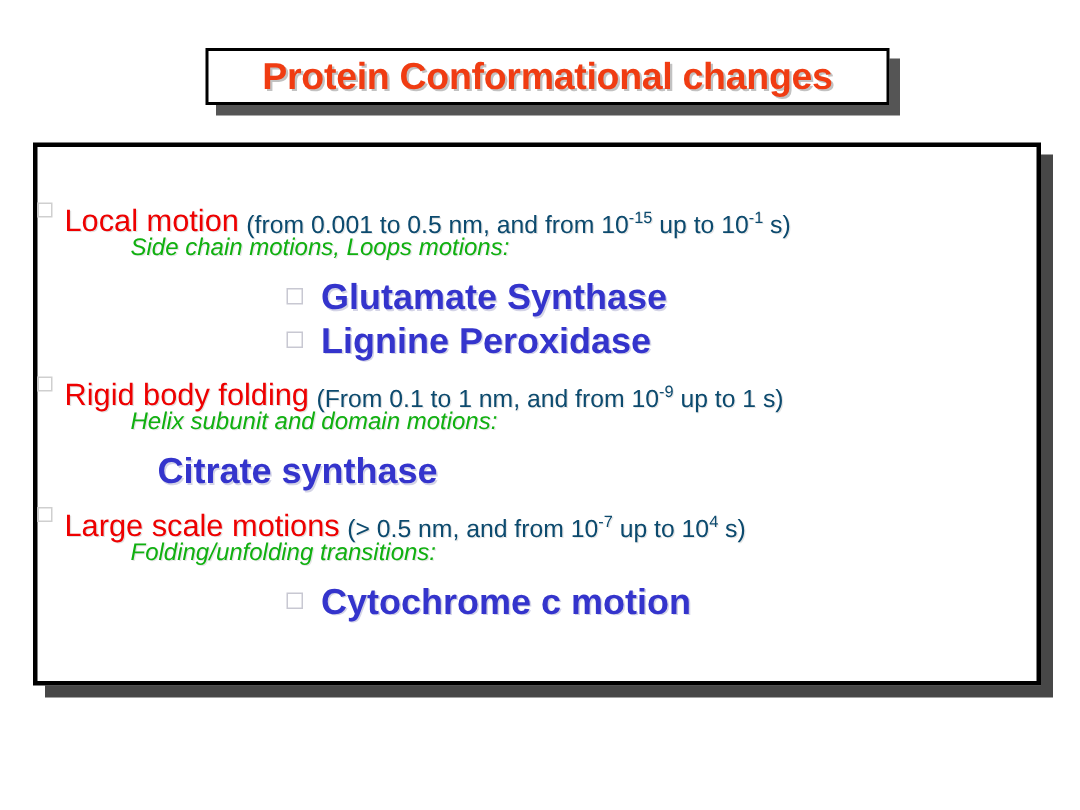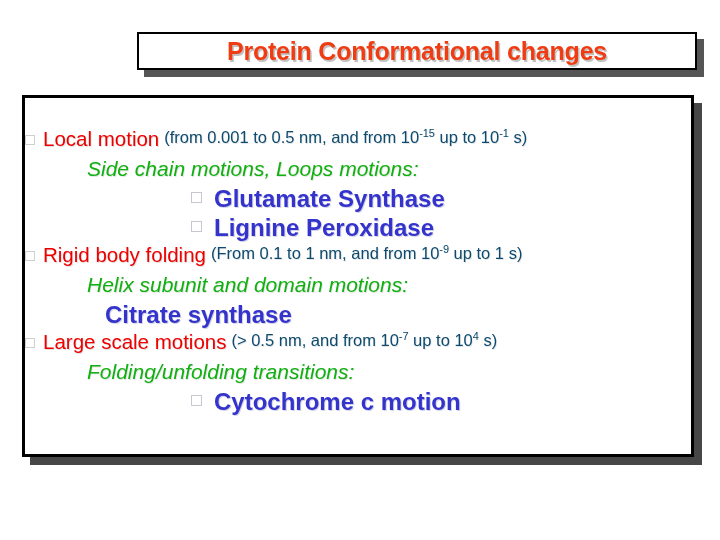--- a/index.html
+++ b/index.html
@@ -13,21 +13,21 @@
     font-family: "Liberation Sans", sans-serif;
     overflow: hidden;
     position: relative;
   }
 
   
   #title-area {
     position: absolute;
     left: 137px;
     top: 32px;
-    width: 560px;
+    width: 456px;
     height: 38px;
   }
   #title-shadow {
     position: absolute;
     left: 7px;
     top: 7px;
     width: 100%;
     height: 100%;
     background: #555555;
   }
@@ -91,21 +91,21 @@
     position: relative;
     white-space: nowrap;
     line-height: 1.0;
   }
 
   
   .lvl1 {
     padding-left: 18px;
     height: 29px;
     display: flex;
-    align-items: flex-start;
+    align-items: flex-end;
   }
   .lvl1 .head {
     color: #ee0000;
     font-size: 20.5px;
     font-weight: normal;
     text-shadow: 0.8px 0.8px 0 rgba(170,170,170,0.35);
   }
   .lvl1 .paren {
     color: #0c4a6e;
     font-size: 16.5px;
@@ -125,21 +125,21 @@
 
   
   .lvl2 {
     height: 29px;
     display: flex;
     align-items: baseline;
     padding-left: 62px;
   }
   .lvl2 .sub {
     color: #10b010;
-    font-size: 21px;
+    font-size: 16px;
     font-style: italic;
     text-shadow: 0.8px 0.8px 0 rgba(170,170,170,0.3);
   }
 
   
   .lvl3 {
     height: 29px;
     display: flex;
     align-items: baseline;
     padding-left: 166px;

